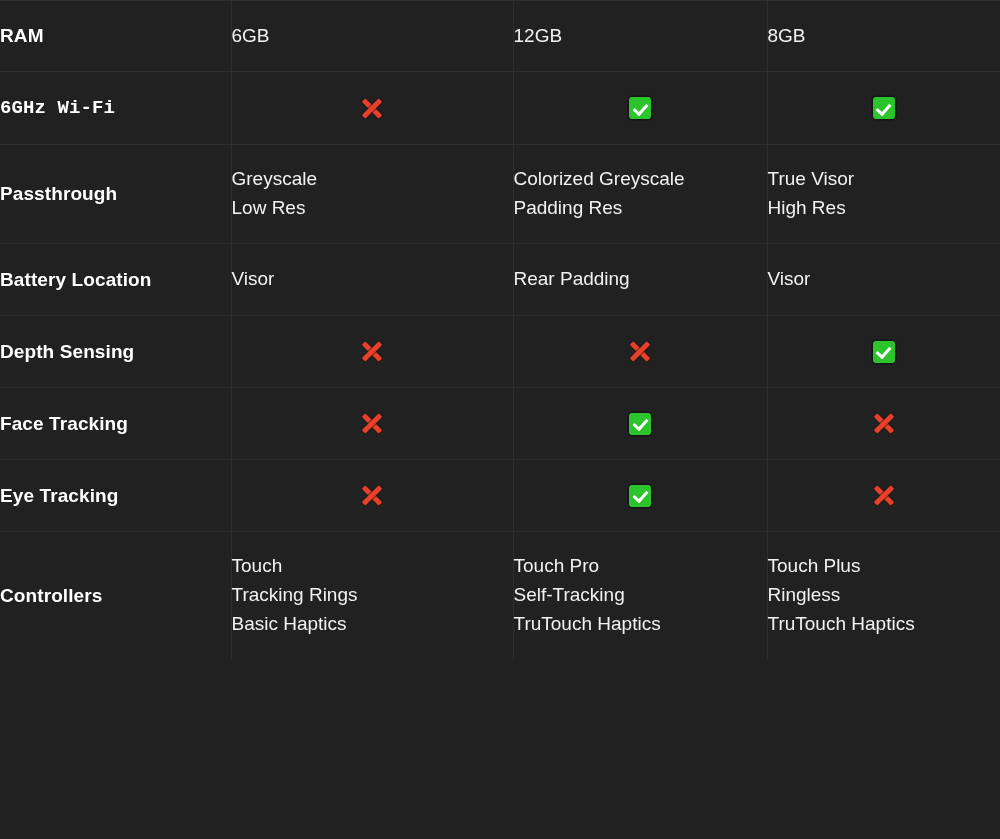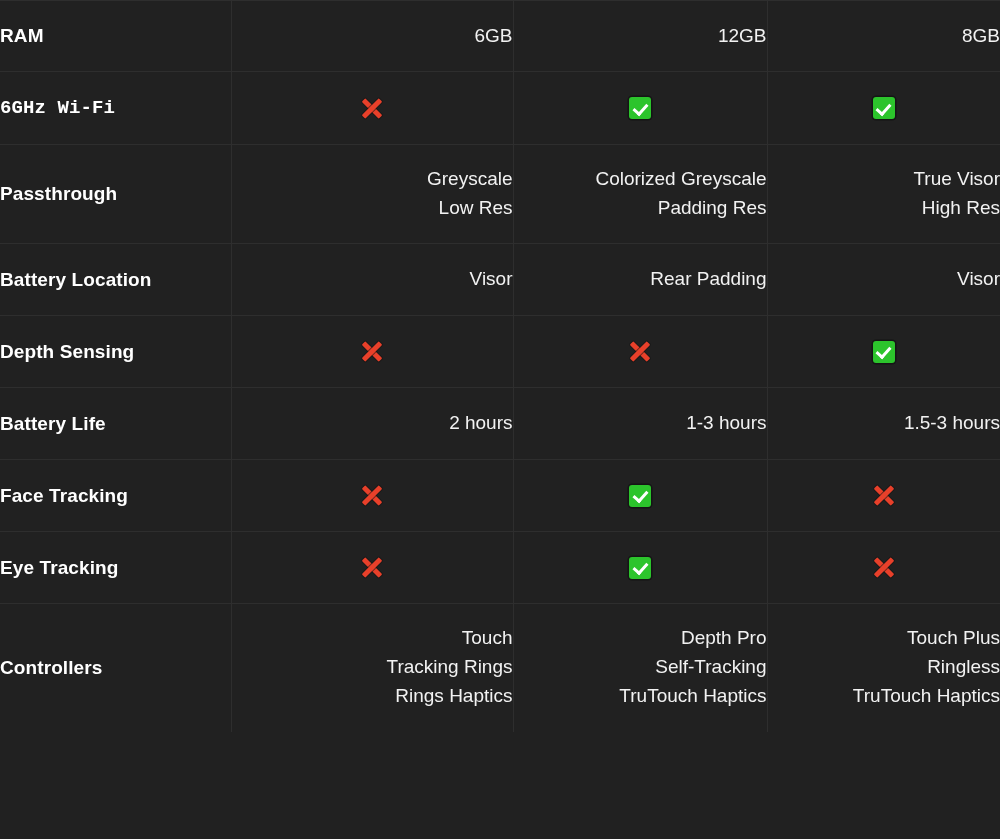--- a/index.html
+++ b/index.html
@@ -46,21 +46,21 @@
     color: #ffffff;
     text-align: left;
     padding-left: 20px;
     letter-spacing: 0.1px;
   }
 
   .cell-value {
     font-size: 19px;
     font-weight: normal;
     color: #f2f2f2;
-    text-align: right;
+    text-align: left;
     line-height: 1.52;
     padding: 6px 8px;
   }
 
   .cell-value .line { display: block; }
 
   
   .r-h72  { height: 71px; padding-left: 12px; }
   .r-h99  { height: 99px; }
   .r-h73  { height: 73px; font-family: Liberation Mono, monospace; }
@@ -208,32 +208,20 @@
             <span class="icon-cross"></span>
           </span>
       </td>
       <td class="cell-value last-col">
         <span class="icon-wrap">
             <span class="icon-check"></span>
           </span>
       </td>
     </tr>
 
-    <tr class="r-h72b">
-      <td class="cell-label">Battery Life</td>
-      <td class="cell-value">
-        <span class="line">2 hours</span>
-      </td>
-      <td class="cell-value">
-        <span class="line">1-3 hours</span>
-      </td>
-      <td class="cell-value last-col">
-        <span class="line">1.5-3 hours</span>
-      </td>
-    </tr>
 
     <tr class="r-h72b">
       <td class="cell-label">Face Tracking</td>
       <td class="cell-value">
         <span class="icon-wrap">
             <span class="icon-cross"></span>
           </span>
       </td>
       <td class="cell-value">
         <span class="icon-wrap">
@@ -264,24 +252,24 @@
             <span class="icon-cross"></span>
           </span>
       </td>
     </tr>
 
     <tr class="r-h128">
       <td class="cell-label">Controllers</td>
       <td class="cell-value">
         <span class="line">Touch</span>
         <span class="line">Tracking Rings</span>
-        <span class="line">Rings Haptics</span>
-      </td>
-      <td class="cell-value">
-        <span class="line">Depth Pro</span>
+        <span class="line">Basic Haptics</span>
+      </td>
+      <td class="cell-value">
+        <span class="line">Touch Pro</span>
         <span class="line">Self-Tracking</span>
         <span class="line">TruTouch Haptics</span>
       </td>
       <td class="cell-value last-col">
         <span class="line">Touch Plus</span>
         <span class="line">Ringless</span>
         <span class="line">TruTouch Haptics</span>
       </td>
     </tr>
 

